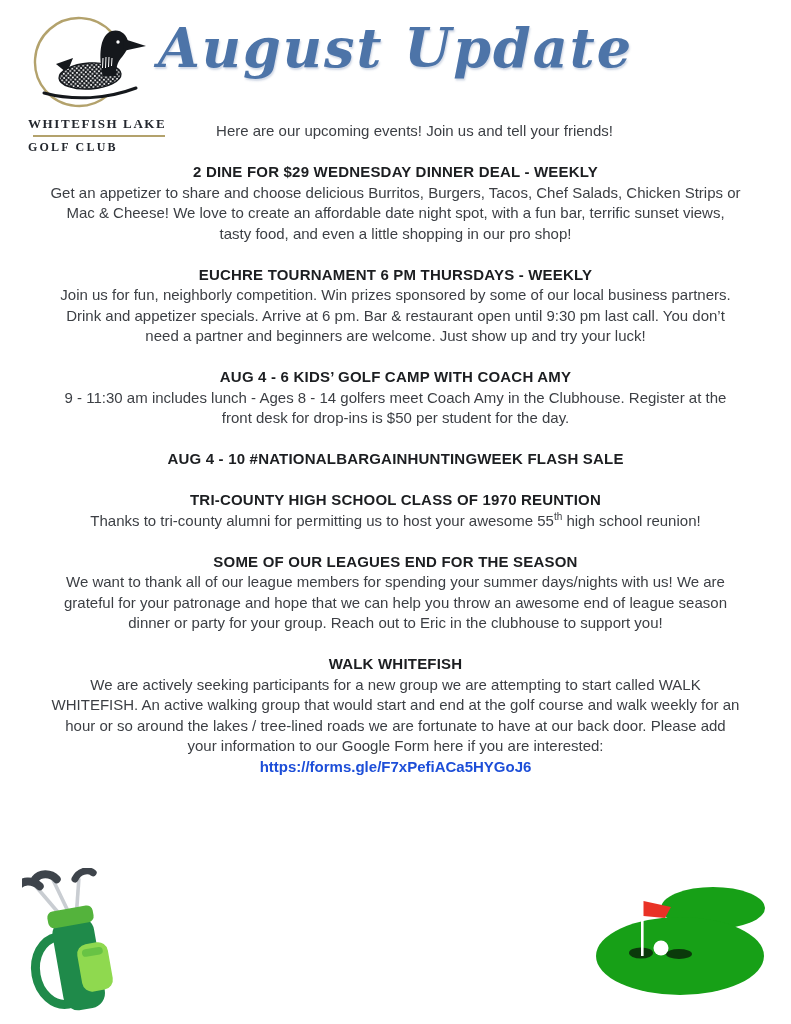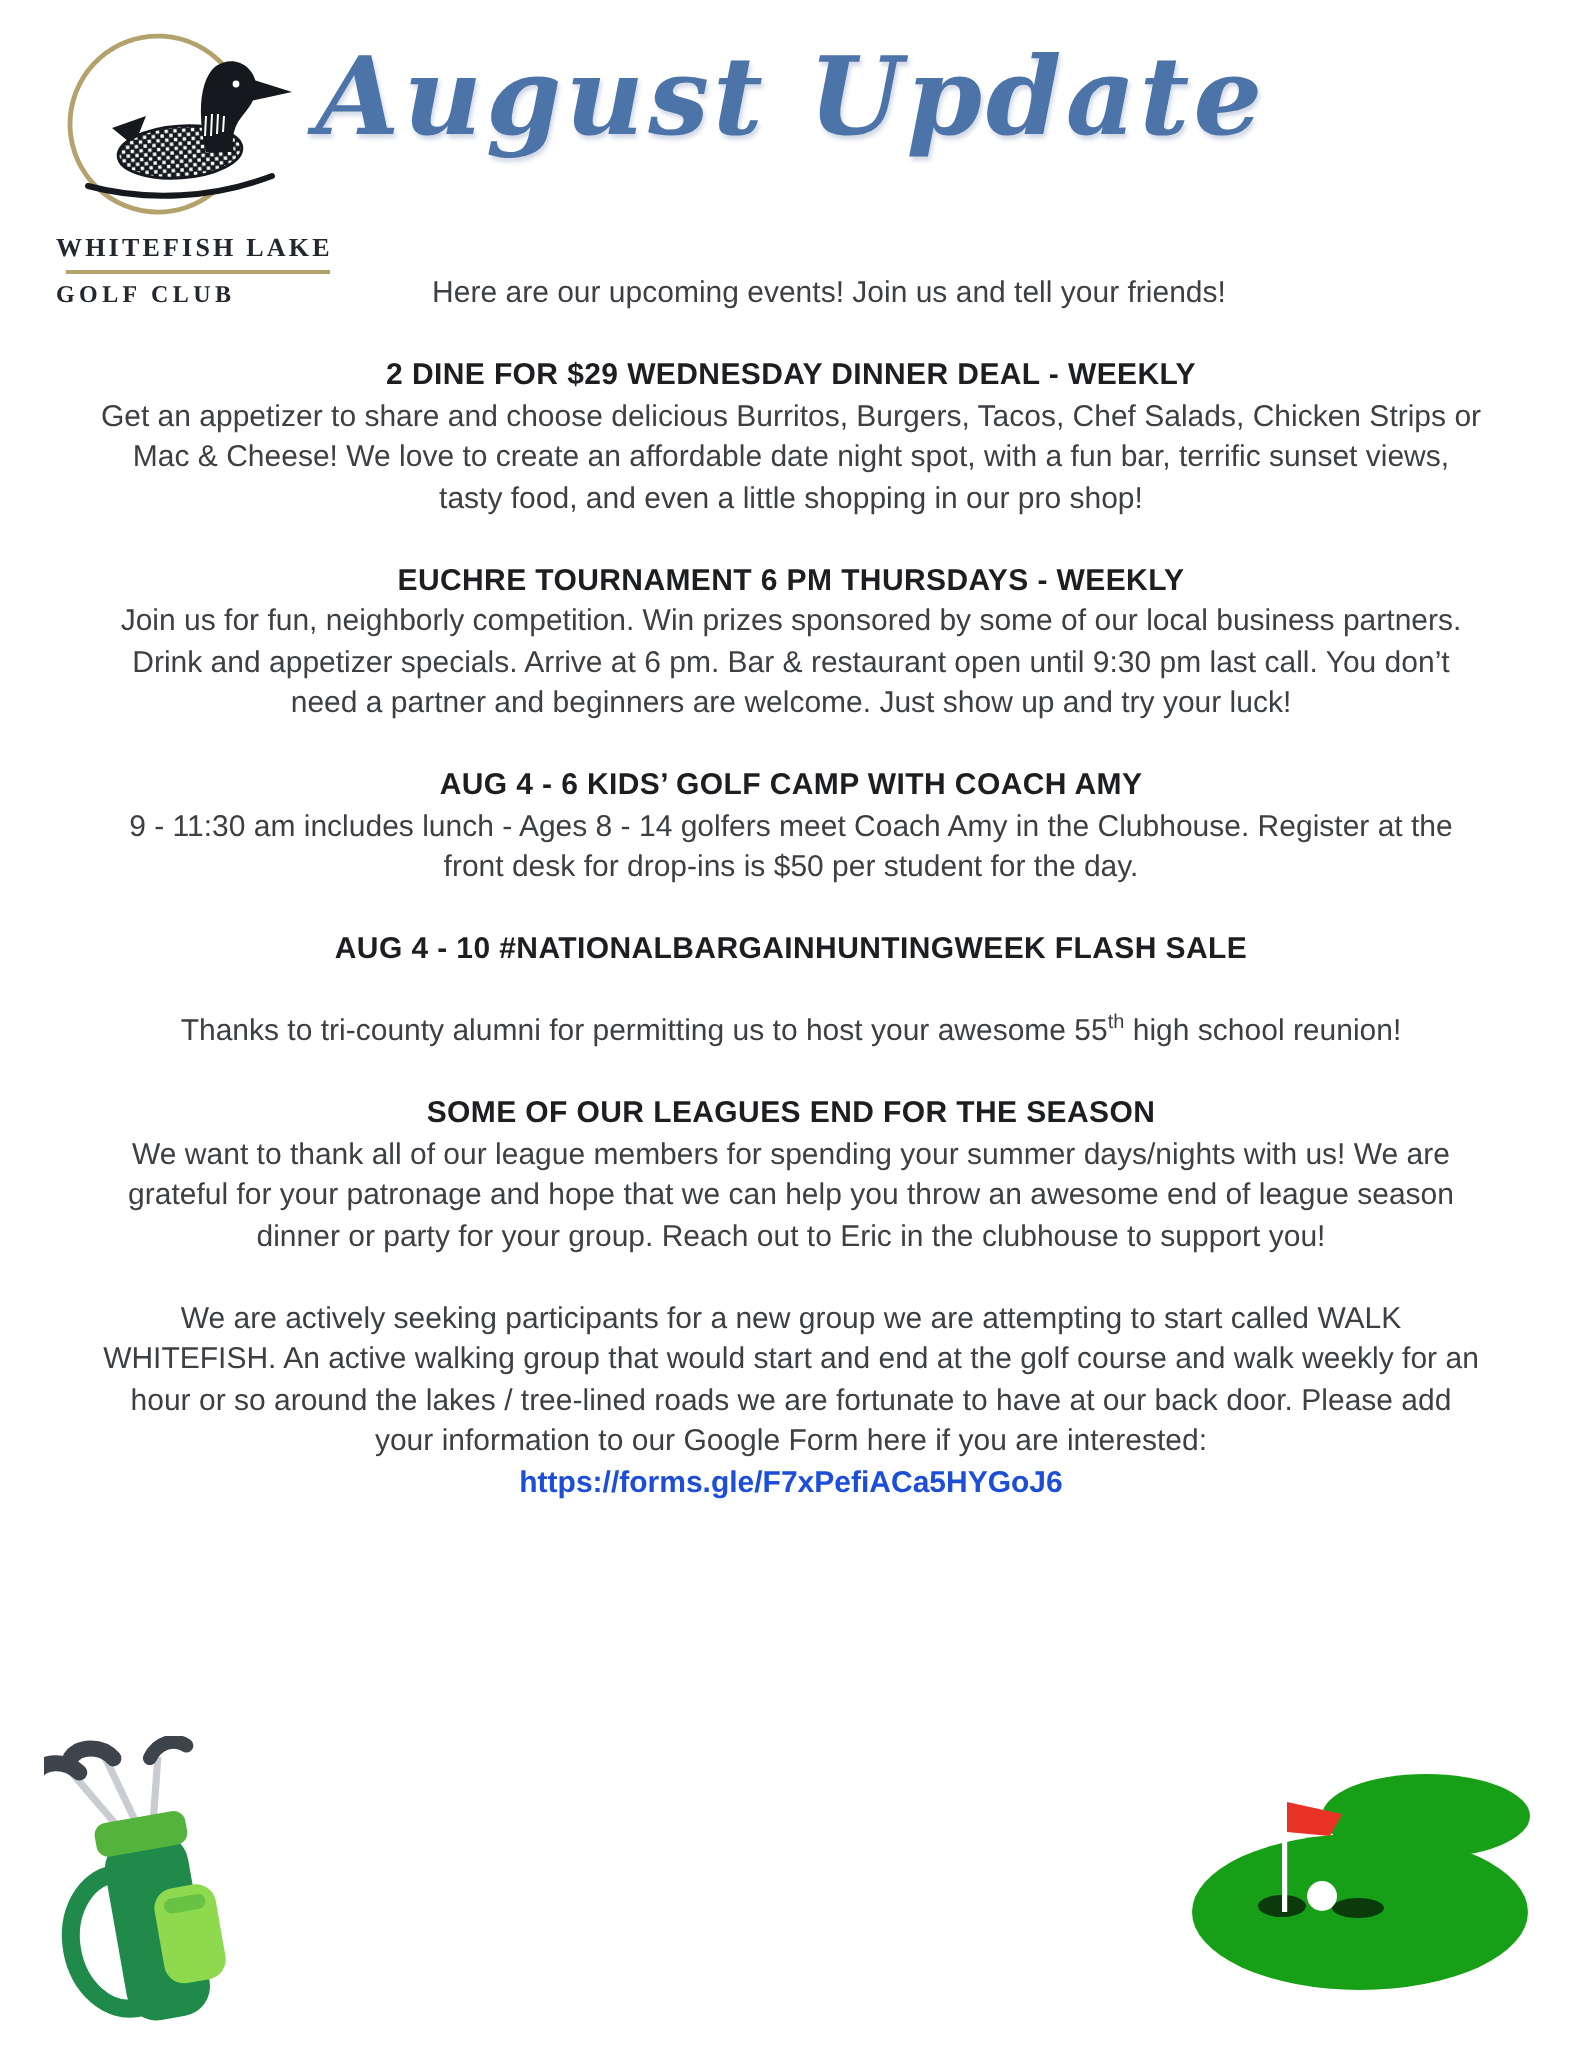--- a/index.html
+++ b/index.html
@@ -35,21 +35,21 @@
     margin:0;text-align:center;
     font-family:"DejaVu Serif", serif;
     font-style:italic;font-weight:700;
     font-size:54px;letter-spacing:2px;
     color:#4d74a8;
     text-shadow:1px 2px 2px rgba(70,100,150,0.25);
   }
   
   .content{
     position:relative;
-    width:692px;margin:16px auto;padding-top:121px;
+    width:692px;margin:0 auto;padding-top:121px;
     text-align:center;
   }
   .content p,.content h2{margin:0;font-size:15px;line-height:20.5px;}
   .intro{padding-left:38px;}
   .evt{margin-top:20.5px;}
   .evt h2{
     font-weight:bold;color:#1c1e21;letter-spacing:0.2px;
   }
   .evt p{color:#3c3f44;}
   .evt sup{font-size:10px;line-height:0;}
@@ -118,29 +118,31 @@
       <h2>AUG 4 - 6 KIDS’ GOLF CAMP WITH COACH AMY</h2>
       <p>9 - 11:30 am includes lunch - Ages 8 - 14 golfers meet Coach Amy in the Clubhouse. Register at the front desk for drop-ins is $50 per student for the day.</p>
     </section>
 
     <section class="evt">
       <h2>AUG 4 - 10 #NATIONALBARGAINHUNTINGWEEK FLASH SALE</h2>
     </section>
 
 
     <section class="evt">
+      <h2>TRI-COUNTY HIGH SCHOOL CLASS OF 1970 REUNTION</h2>
       <p><span>Thanks to tri-county alumni for permitting us to host your awesome 55</span><sup>th</sup><span> high school reunion!</span></p>
     </section>
 
     <section class="evt">
       <h2>SOME OF OUR LEAGUES END FOR THE SEASON</h2>
       <p>We want to thank all of our league members for spending your summer days/nights with us! We are grateful for your patronage and hope that we can help you throw an awesome end of league season dinner or party for your group. Reach out to Eric in the clubhouse to support you!</p>
     </section>
 
     <section class="evt">
+      <h2>WALK WHITEFISH</h2>
       <p>We are actively seeking participants for a new group we are attempting to start called WALK WHITEFISH. An active walking group that would start and end at the golf course and walk weekly for an hour or so around the lakes / tree-lined roads we are fortunate to have at our back door. Please add your information to our Google Form here if you are interested:</p>
       <p class="link">https://forms.gle/F7xPefiACa5HYGoJ6</p>
     </section>
   </div>
 
   <svg class="bag" width="108" height="152" viewBox="0 0 108 152">
     <g transform="rotate(-10 54 86)">
 
       <g>
         <line x1="46" y1="46" x2="26" y2="12" stroke="#c9cdd2" stroke-width="3.6"></line>

